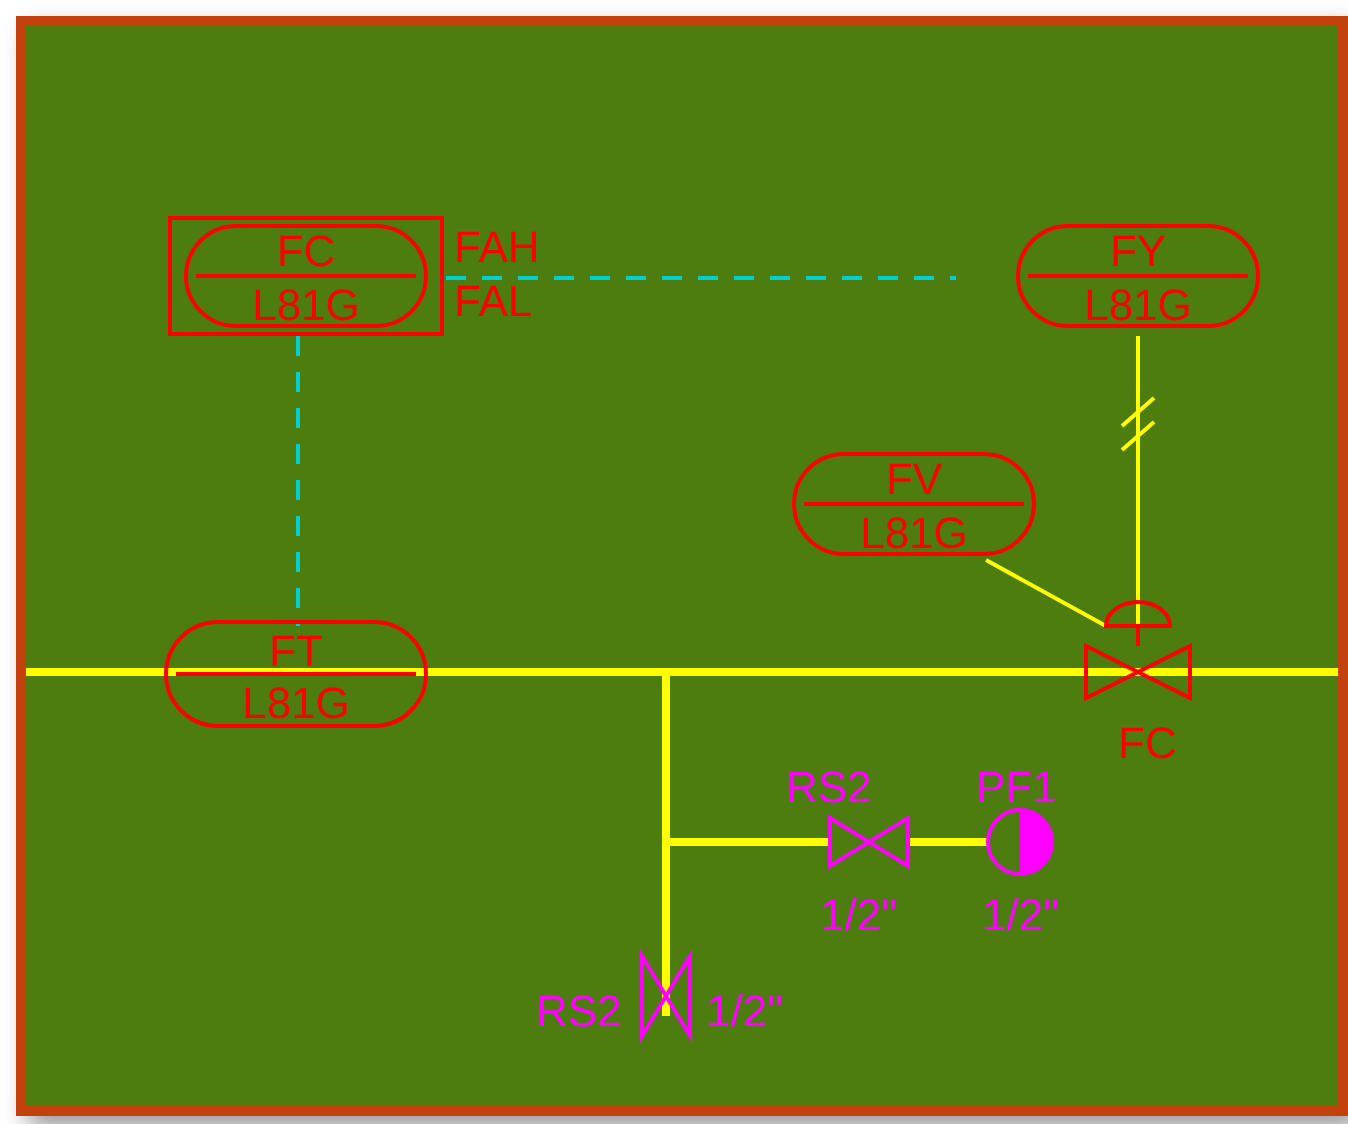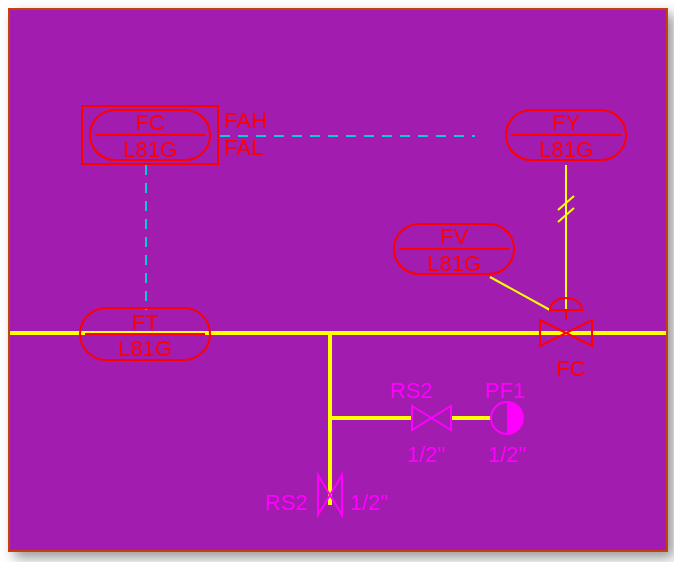--- a/index.html
+++ b/index.html
@@ -1,17 +1,17 @@
 <!DOCTYPE html>
 <html><head>
 <meta charset="utf-8">
 <style>
   body{margin:0;background:#fff;font-family:Arial,sans-serif}
   .frame{width:674px;height:562px;position:relative;background:#fff}
-  .canvas{position:absolute;left:8px;top:8px;width:656px;height:540px;background:#a21caf;border:2px solid #c2410c;box-shadow:6px 6px 12px rgba(0,0,0,.4)}
+  .canvas{position:absolute;left:8px;top:8px;width:656px;height:540px;background:#4d7c0f;border:5px solid #c2410c;box-shadow:6px 6px 12px rgba(0,0,0,.4)}
   svg{position:absolute;left:0;top:0}
   .red{stroke:#ff0000;fill:none;stroke-width:2}
   .red-text{fill:#ff0000;font-size:22px;font-family:Arial,sans-serif}
   .cyan{stroke:#00d0d0;fill:none;stroke-width:2;stroke-dasharray:10 8}
   .yellow{stroke:#ffff00;fill:none;stroke-width:4}
   .yellow-thin{stroke:#ffff00;fill:none;stroke-width:2}
   .magenta{stroke:#ff00ff;fill:none;stroke-width:2}
   .magenta-text{fill:#ff00ff;font-size:22px;font-family:Arial,sans-serif}
   .magenta-fill{fill:#ff00ff}
 </style>

